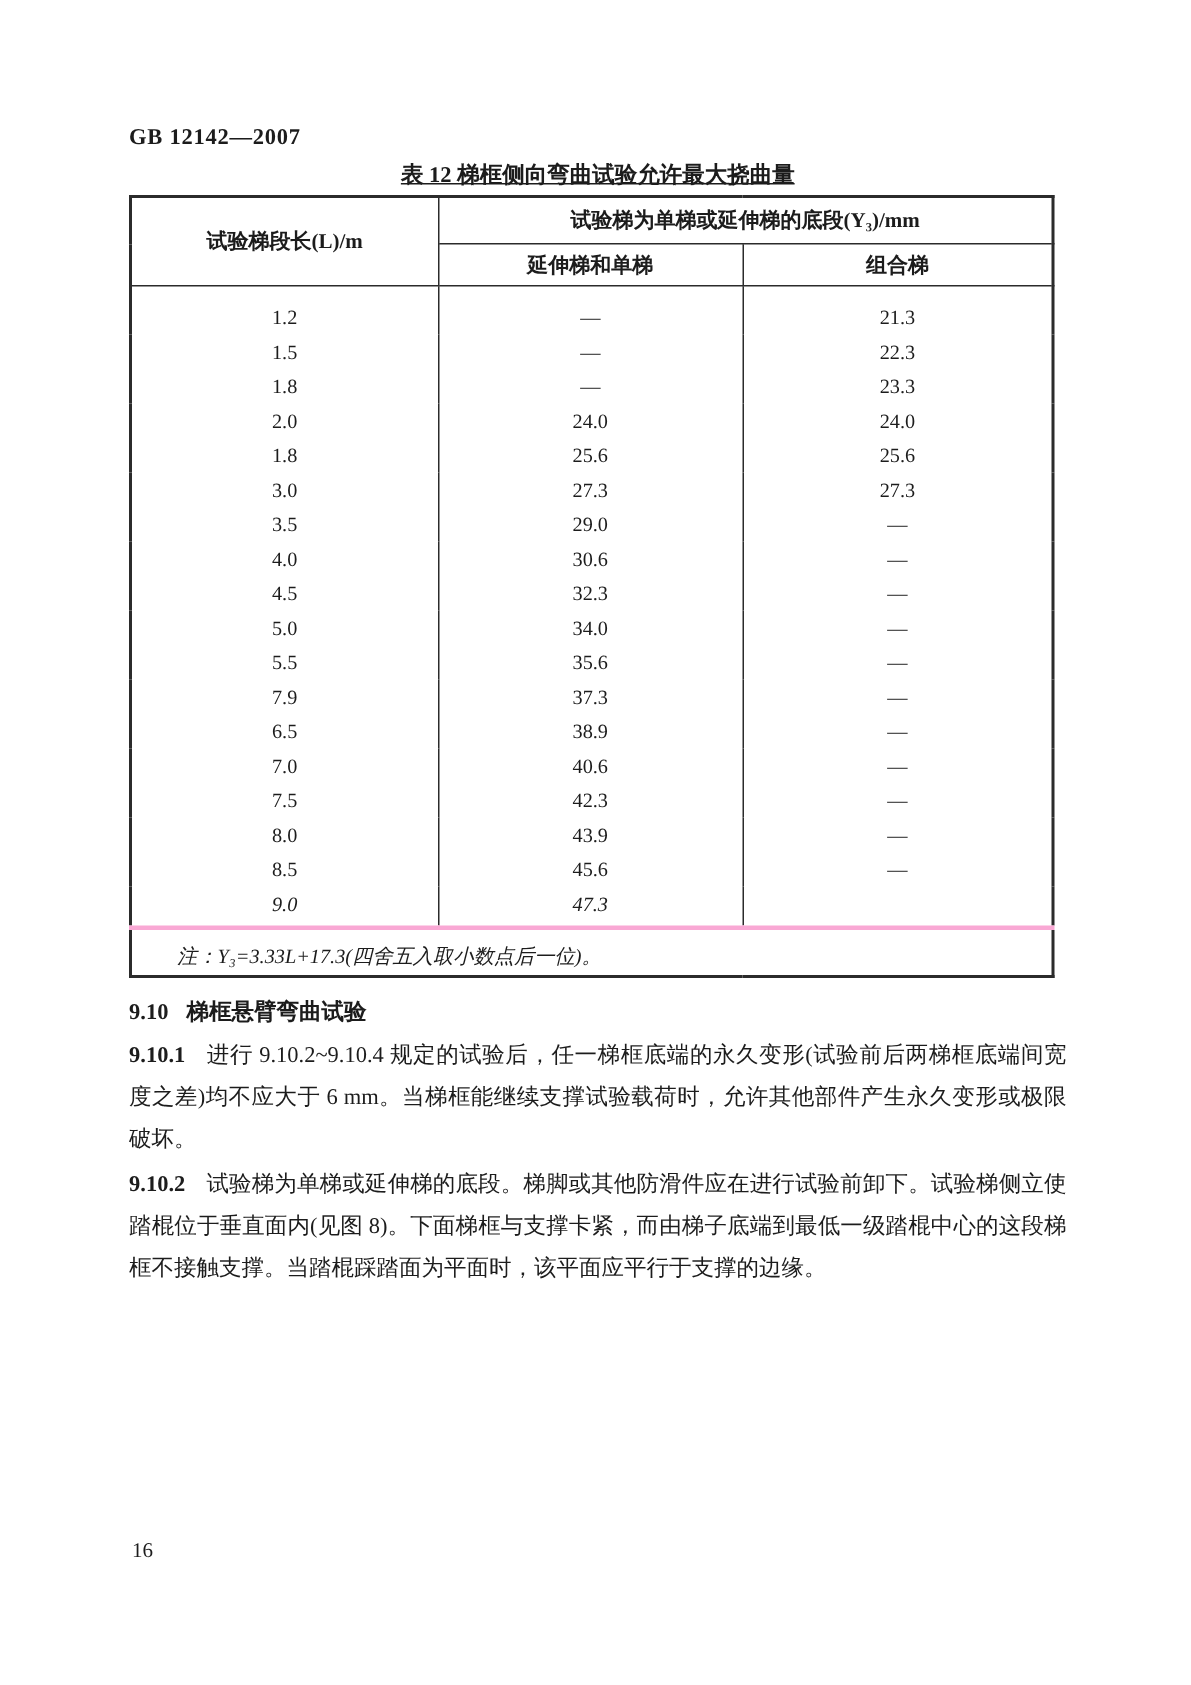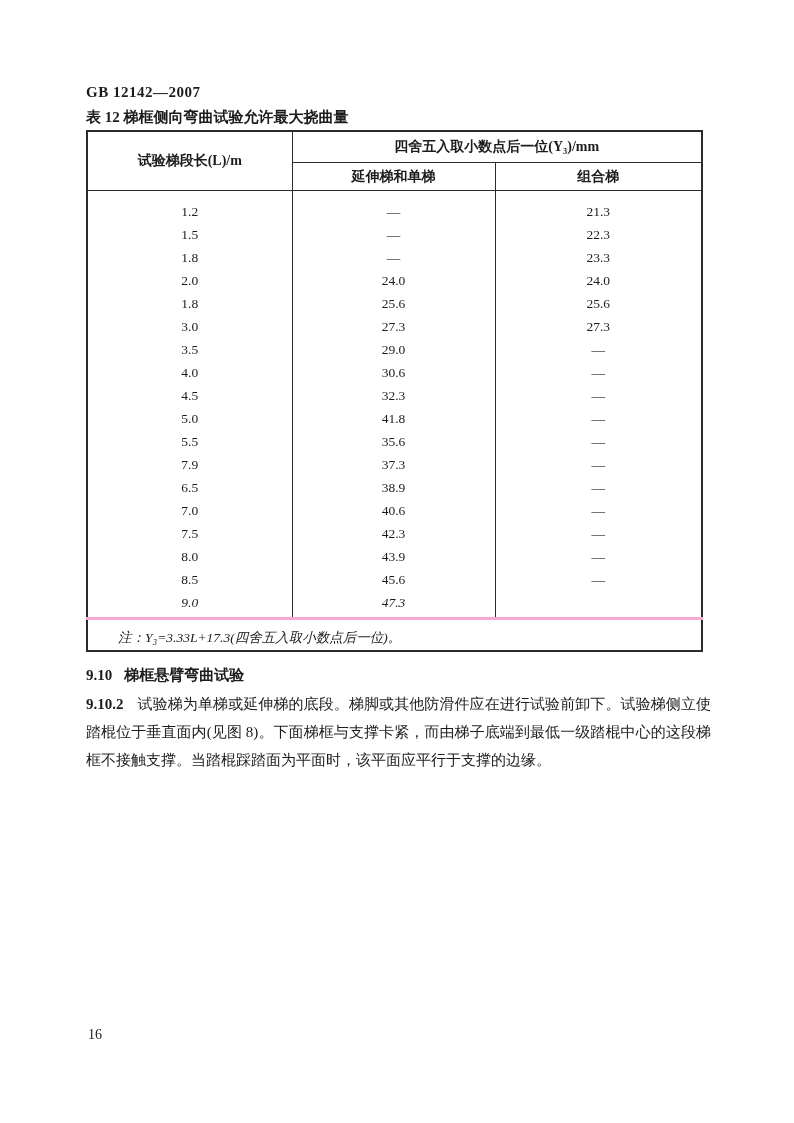--- a/index.html
+++ b/index.html
@@ -35,23 +35,25 @@
     text-align: justify;
     text-justify: inter-ideograph;
   }
   .para-994 { margin-top: 20px; }
   .clause-num {
     font-weight: bold;
     margin-right: 14px;
   }
   .table-title {
     margin-top: 4px;
+    text-align: center;
     font-weight: bold;
     font-size: 15px;
     line-height: 26px;
+    text-decoration: underline;
   }
   table.std {
     width: 615px;
     border-collapse: collapse;
     table-layout: fixed;
     border: 2px solid #2b2b2b;
     margin-top: 0;
   }
   table.std th {
     border: 1px solid #2b2b2b;
@@ -112,21 +114,21 @@
 
     <table class="std">
       <colgroup>
         <col style="width:205px">
         <col style="width:203px">
         <col style="width:207px">
       </colgroup>
       <thead>
         <tr>
           <th rowspan="2">试验梯段长(L)/m</th>
-          <th colspan="2" class="group-h">四舍五入取小数点后一位(Y₃)/mm</th>
+          <th colspan="2" class="group-h">试验梯为单梯或延伸梯的底段(Y₃)/mm</th>
         </tr>
         <tr>
           <th class="sub-h">延伸梯和单梯</th>
           <th class="sub-h">组合梯</th>
         </tr>
       </thead>
       <tbody>
           <tr>
             <td>1.2</td>
             <td>—</td>
@@ -167,21 +169,21 @@
             <td>30.6</td>
             <td>—</td>
           </tr>
           <tr>
             <td>4.5</td>
             <td>32.3</td>
             <td>—</td>
           </tr>
           <tr>
             <td>5.0</td>
-            <td>41.8</td>
+            <td>34.0</td>
             <td>—</td>
           </tr>
           <tr>
             <td>5.5</td>
             <td>35.6</td>
             <td>—</td>
           </tr>
           <tr>
             <td>7.9</td>
             <td>37.3</td>
@@ -220,19 +222,20 @@
         </tbody>
       <tbody>
         <tr>
           <td colspan="3" class="note-cell">注：Y₃=3.33L+17.3(四舍五入取小数点后一位)。</td>
         </tr>
       </tbody>
     </table>
 
     <div class="section-heading"><span class="clause-num">9.10</span><span>梯框悬臂弯曲试验</span></div>
 
+    <p class="para para-clause"><span class="clause-num">9.10.1</span><span>进行 9.10.2~9.10.4 规定的试验后，任一梯框底端的永久变形(试验前后两梯框底端间宽度之差)均不应大于 6 mm。当梯框能继续支撑试验载荷时，允许其他部件产生永久变形或极限破坏。</span></p>
 
     <p class="para para-clause"><span class="clause-num">9.10.2</span><span>试验梯为单梯或延伸梯的底段。梯脚或其他防滑件应在进行试验前卸下。试验梯侧立使踏棍位于垂直面内(见图 8)。下面梯框与支撑卡紧，而由梯子底端到最低一级踏棍中心的这段梯框不接触支撑。当踏棍踩踏面为平面时，该平面应平行于支撑的边缘。</span></p>
 
   </div>
 
   <div class="page-number">16</div>
 </div>
 
 </body></html>

